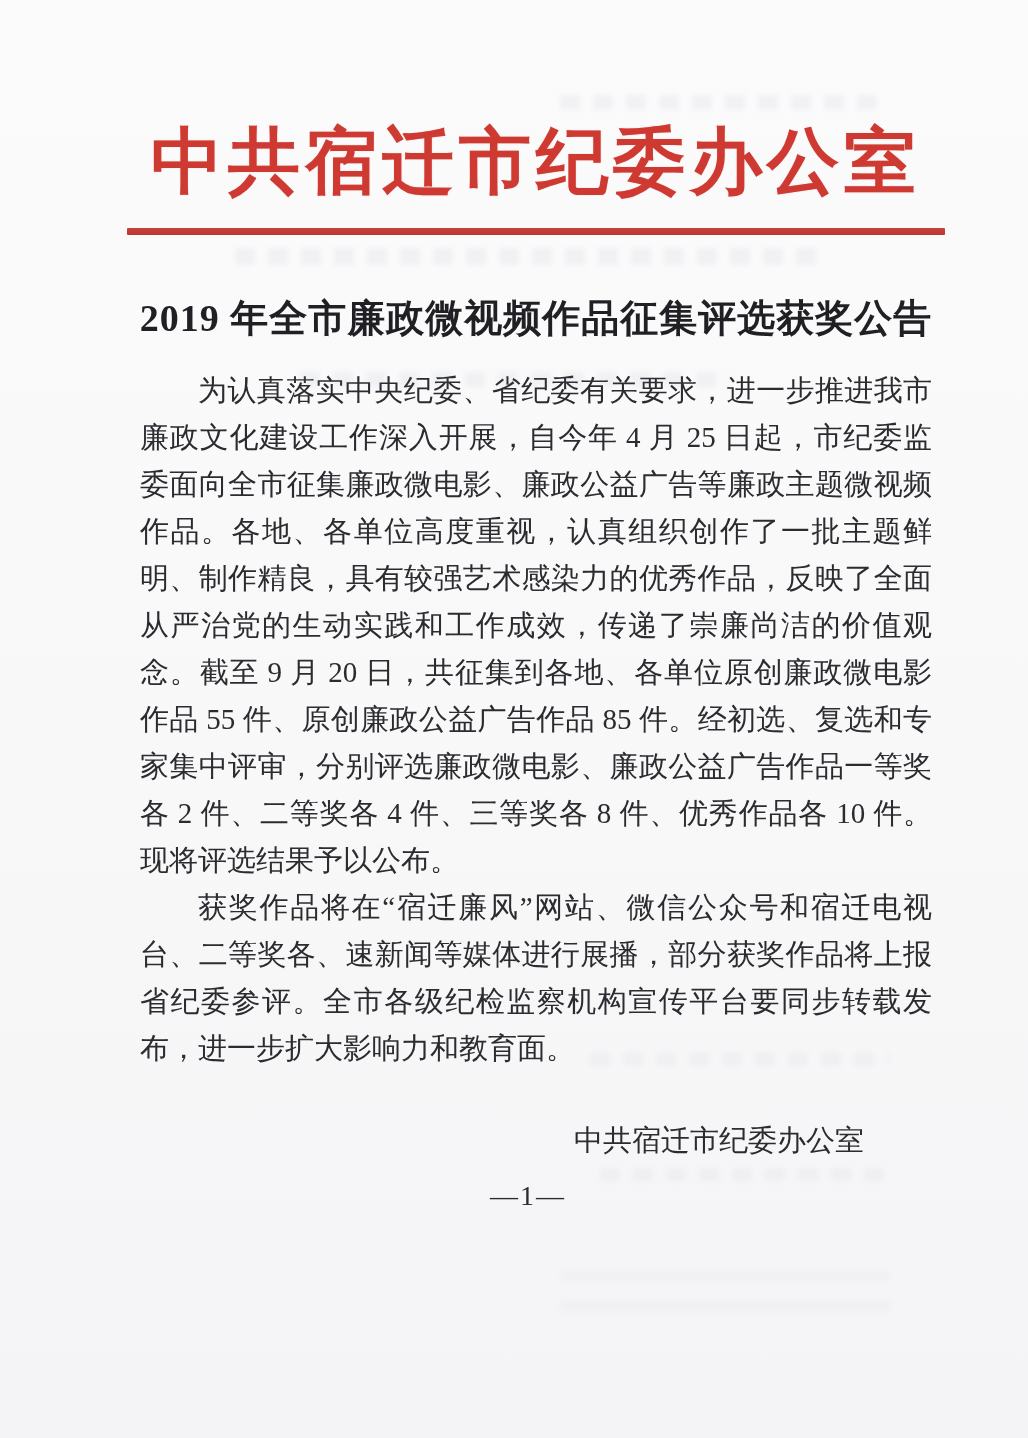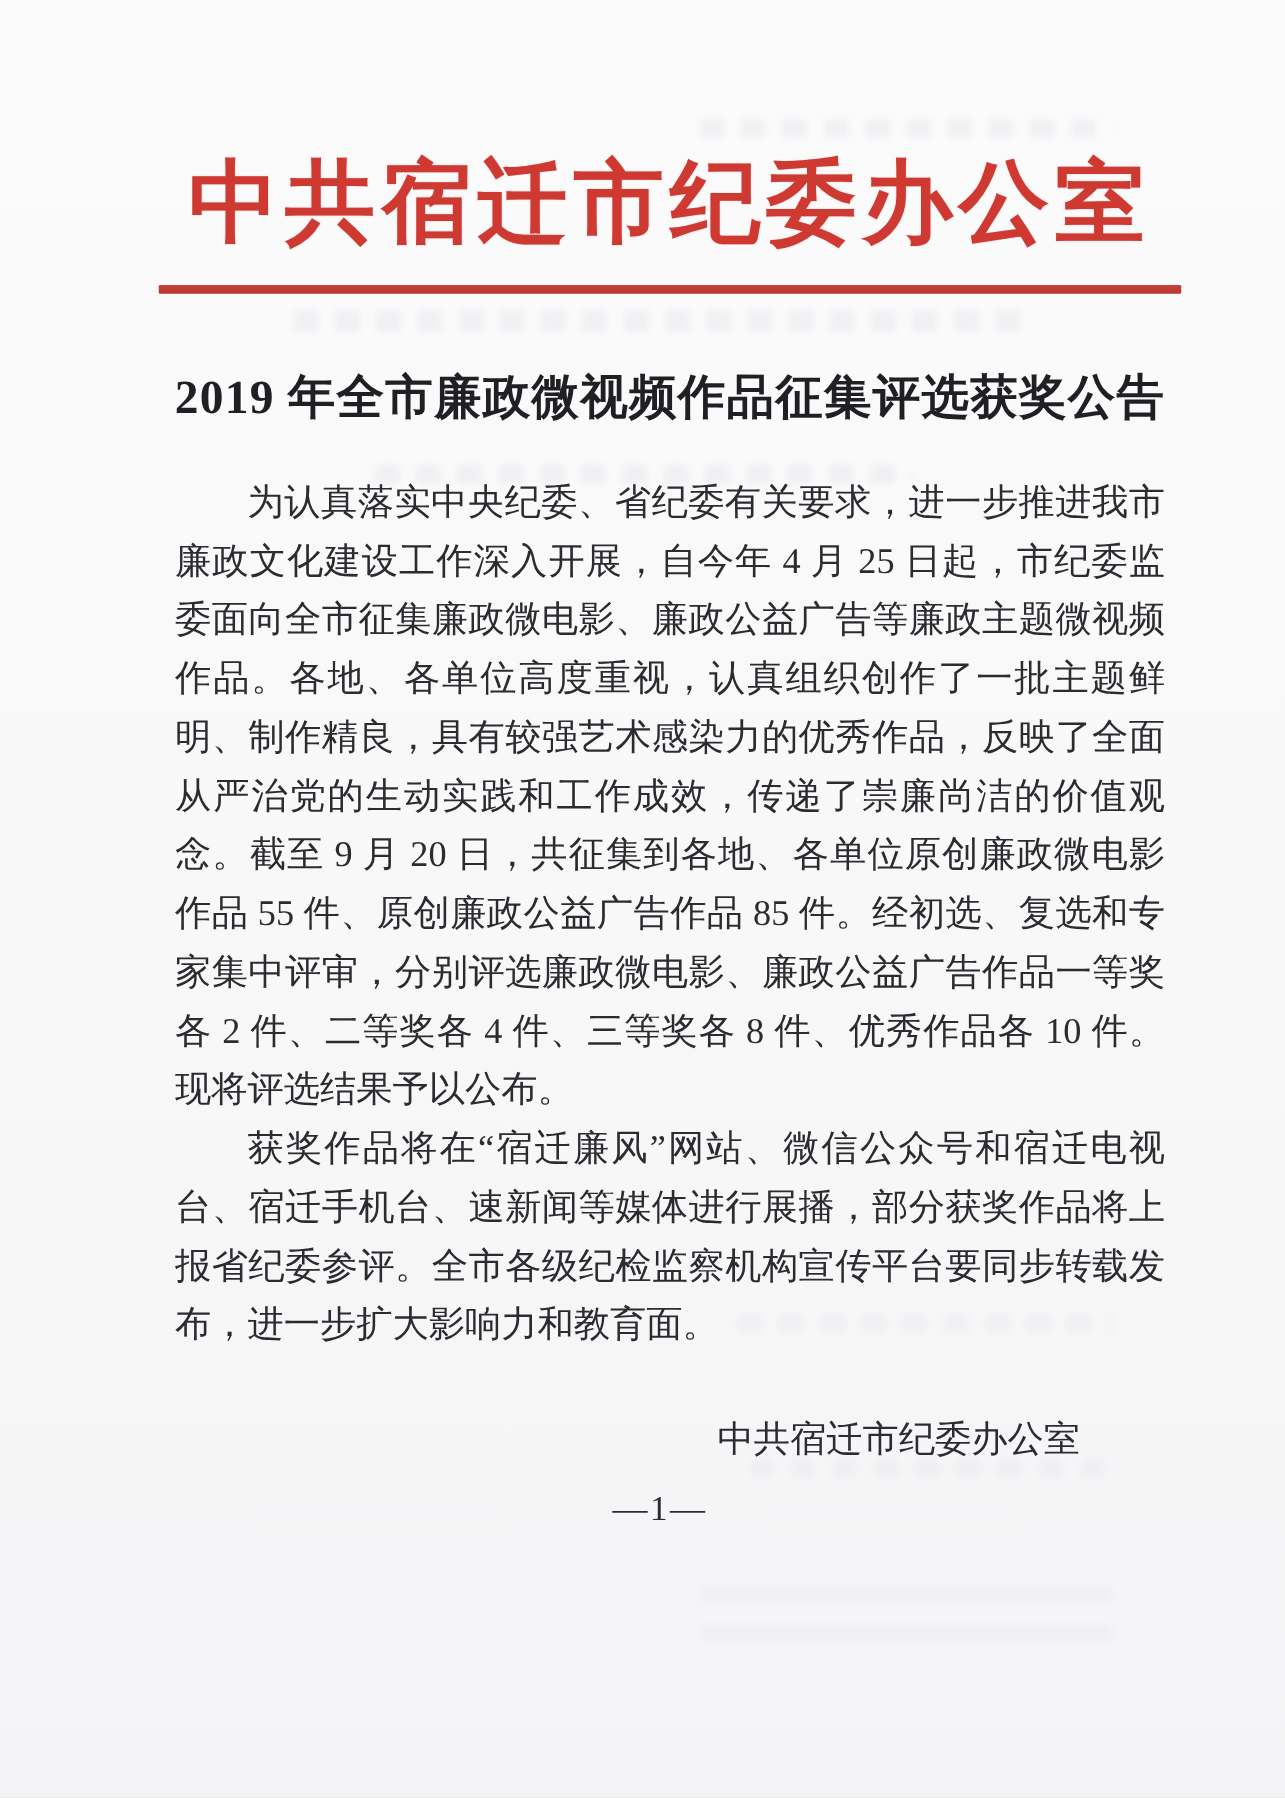--- a/index.html
+++ b/index.html
@@ -48,21 +48,21 @@
     text-align: center;
     font-size: 38px;
     line-height: 46px;
     font-weight: 700;
     color: #1f1f24;
     letter-spacing: 1px;
   }
 
   
   .doc-body {
-    margin: 38px 118px 0 118px;
+    margin: 26px 118px 0 118px;
     font-size: 29px;
     line-height: 47px;
     color: #2b2b30;
     text-align: justify;
   }
   .doc-body p {
     margin: 0;
     text-indent: 2em;
     text-align: justify;
     text-justify: inter-ideograph;
@@ -137,21 +137,21 @@
 
   <div class="letterhead">
     <div class="issuer-name">中共宿迁市纪委办公室</div>
     <div class="red-rule"></div>
   </div>
 
   <h1 class="doc-title">2019 年全市廉政微视频作品征集评选获奖公告</h1>
 
   <div class="doc-body">
     <p>为认真落实中央纪委、省纪委有关要求，进一步推进我市廉政文化建设工作深入开展，自今年 4 月 25 日起，市纪委监委面向全市征集廉政微电影、廉政公益广告等廉政主题微视频作品。各地、各单位高度重视，认真组织创作了一批主题鲜明、制作精良，具有较强艺术感染力的优秀作品，反映了全面从严治党的生动实践和工作成效，传递了崇廉尚洁的价值观念。截至 9 月 20 日，共征集到各地、各单位原创廉政微电影作品 55 件、原创廉政公益广告作品 85 件。经初选、复选和专家集中评审，分别评选廉政微电影、廉政公益广告作品一等奖各 2 件、二等奖各 4 件、三等奖各 8 件、优秀作品各 10 件。现将评选结果予以公布。</p>
-    <p>获奖作品将在“宿迁廉风”网站、微信公众号和宿迁电视台、宿迁手机台、速新闻等媒体进行展播，部分获奖作品将上报省纪委参评。全市各级纪检监察机构宣传平台要同步转载发布，进一步扩大影响力和教育面。</p>
+    <p>获奖作品将在“宿迁廉风”网站、微信公众号和宿迁电视台、二等奖各、速新闻等媒体进行展播，部分获奖作品将上报省纪委参评。全市各级纪检监察机构宣传平台要同步转载发布，进一步扩大影响力和教育面。</p>
   </div>
 
 
   <div class="sig-block">
     <div class="sig-issuer">中共宿迁市纪委办公室</div>
   </div>
 
   <div class="page-number">—1—</div>
 
 </div>

